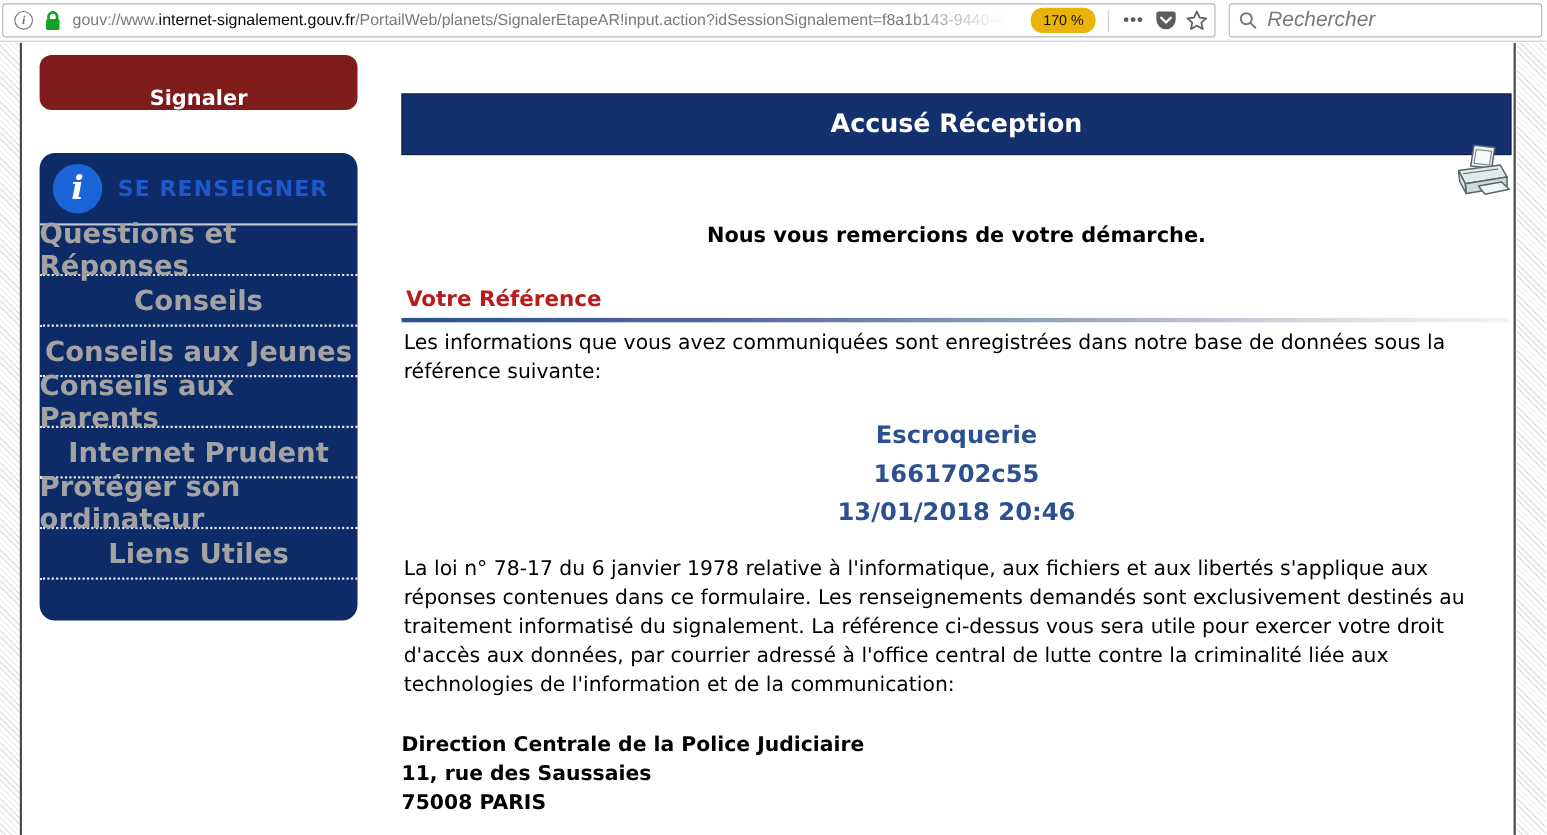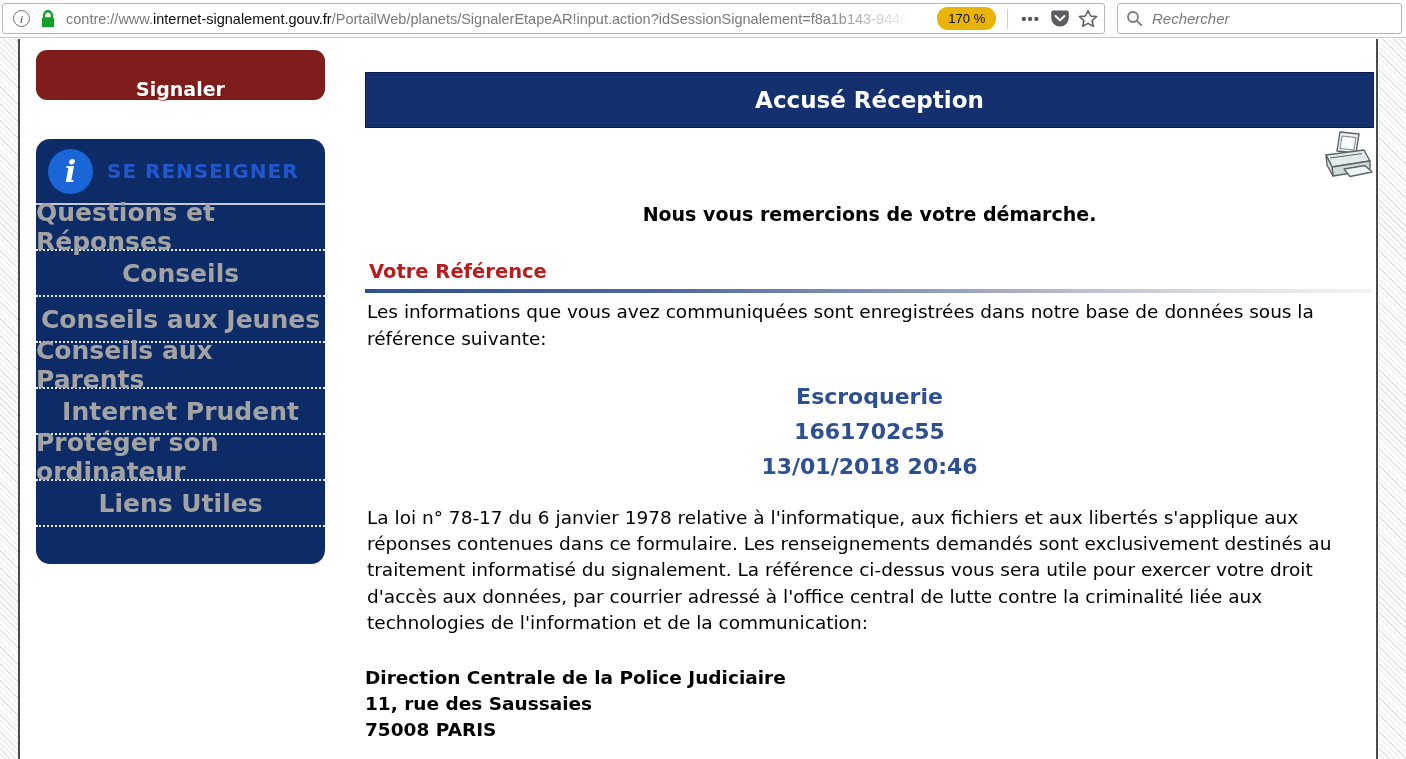--- a/index.html
+++ b/index.html
@@ -22,21 +22,21 @@
   .url-text .domain { color:#0c0c0d; }
   .zoom-badge { flex:none; background:#eab308; border-radius:11px; padding:4px 11px;
                 font-size:13px; color:#0c0c0d; }
   .vsep { flex:none; width:1px; height:20px; background:#d0d0d2; margin:0 3px; }
   .dots { flex:none; color:#58585c; font-size:15px; letter-spacing:1px; font-weight:bold;
           padding:0 2px; cursor:pointer; }
   .action-ic { flex:none; width:20px; height:20px; cursor:pointer; }
   .search-bar { position:absolute; left:1117px; top:3px; width:285px; height:31px;
                 background:#fff; border:1px solid #b6b6b8; border-radius:3px;
                 display:flex; align-items:center; padding:0 8px; gap:9px; }
-  .search-input { border:none; outline:none; flex:1; font-size:15px; font-style:italic;
+  .search-input { border:none; outline:none; flex:1; font-size:19px; font-style:italic;
                   color:#444; font-family:"Liberation Sans",sans-serif; background:transparent; }
   .search-input::placeholder { color:#7a7a7a; font-style:italic; }
 
   
   .page { position:absolute; left:0; top:39px; width:1406px; height:720px; background:#fff;
           font-family:"DejaVu Sans", sans-serif; }
   .hatch { position:absolute; top:0; height:720px;
            background:repeating-linear-gradient(45deg,#ffffff 0 3px,#e3e3e3 3px 4px); }
   .hatch-left { left:0; width:18px; }
   .hatch-right { left:1379px; width:27px; }
@@ -56,21 +56,21 @@
               display:flex; align-items:center; justify-content:center;
               font-family:"DejaVu Serif",serif; font-style:italic; font-weight:bold;
               font-size:30px; flex:none; }
   .menu-title { color:#2157cc; font-weight:bold; font-size:20px; letter-spacing:1px;text-align:center; }
   .menu-item { height:46px; display:flex; align-items:center; justify-content:center;
                color:#a3a3a3; font-weight:bold; font-size:25px; cursor:pointer;
                border-bottom:2px dotted #e9eaf0; }
 
   
   .main { position:absolute; left:365px; top:0; width:1009px; height:720px; color:#000; }
-  .title-bar { position:absolute; left:0; top:33px; width:1009px; height:56px;
+  .title-bar { position:absolute; left:0; top:46px; width:1009px; height:56px;
                background:#14306e; border:1px solid #0a1f4d; color:#fff; font-weight:bold;
                font-size:23px; display:flex; align-items:center; justify-content:center; }
   .printer { position:absolute; top:90px; right:0px; width:54px; height:52px; cursor:pointer; }
   .thanks { position:absolute; top:164px; width:100%; text-align:center; font-weight:bold;
             font-size:19px; }
   .ref-head { position:absolute; top:221px; left:4px; font-weight:bold; font-size:19.5px;
               color:#b91c1c; }
   .rule { position:absolute; top:250px; left:0; width:1007px; height:4px;
           background:linear-gradient(to right,#2c5090 0%,#51699c 30%,#9aa6bf 60%,#dcdee4 85%,#f4f4f6 100%); }
   .para { position:absolute; top:259px; left:2px; width:1004px; font-size:18.5px;
@@ -87,21 +87,21 @@
 
 <div class="stage">
 
   <div class="chrome">
     <div class="url-bar">
       <span class="info-badge">i</span>
       <svg class="action-ic" width="16" height="18" viewBox="0 0 16 18" style="flex:none">
         <path d="M4.5 8V5.5a3.5 3.5 0 0 1 7 0V8" fill="none" stroke="#12a125" stroke-width="2.2"></path>
         <rect x="2.5" y="7.5" width="11" height="9" rx="1.5" fill="#12a125"></rect>
       </svg>
-      <span class="url-text"><span>contre://www.</span><span class="domain">internet-signalement.gouv.fr</span><span>/PortailWeb/planets/SignalerEtapeAR!input.action?idSessionSignalement=f8a1b143-9440-4628-ac8</span></span>
+      <span class="url-text"><span>gouv://www.</span><span class="domain">internet-signalement.gouv.fr</span><span>/PortailWeb/planets/SignalerEtapeAR!input.action?idSessionSignalement=f8a1b143-9440-4628-ac8</span></span>
       <span class="zoom-badge">170 %</span>
       <span class="vsep"></span>
       <span class="dots">•••</span>
       <svg class="action-ic" viewBox="0 0 20 20">
         <path d="M3.2 1.5h13.6a2 2 0 0 1 2 2v5.3a8.8 8.8 0 0 1-17.6 0V3.5a2 2 0 0 1 2-2z" fill="#5d5d61"></path>
         <polyline points="5.6,7 10,11.4 14.4,7" fill="none" stroke="#fff" stroke-width="2" stroke-linecap="round" stroke-linejoin="round"></polyline>
       </svg>
       <svg class="action-ic" viewBox="0 0 20 20">
         <path d="M10 1.6 12.6 7l5.9.6-4.4 4 1.2 5.8L10 14.4l-5.3 3 1.2-5.8-4.4-4L7.4 7z" fill="none" stroke="#606064" stroke-width="1.6" stroke-linejoin="round"></path>
       </svg>

